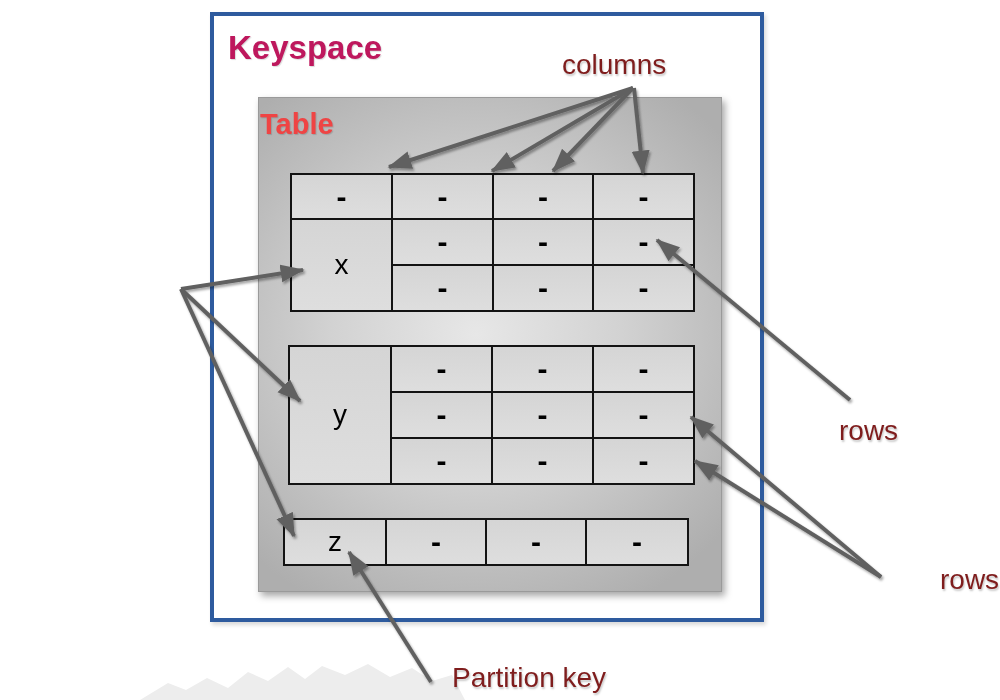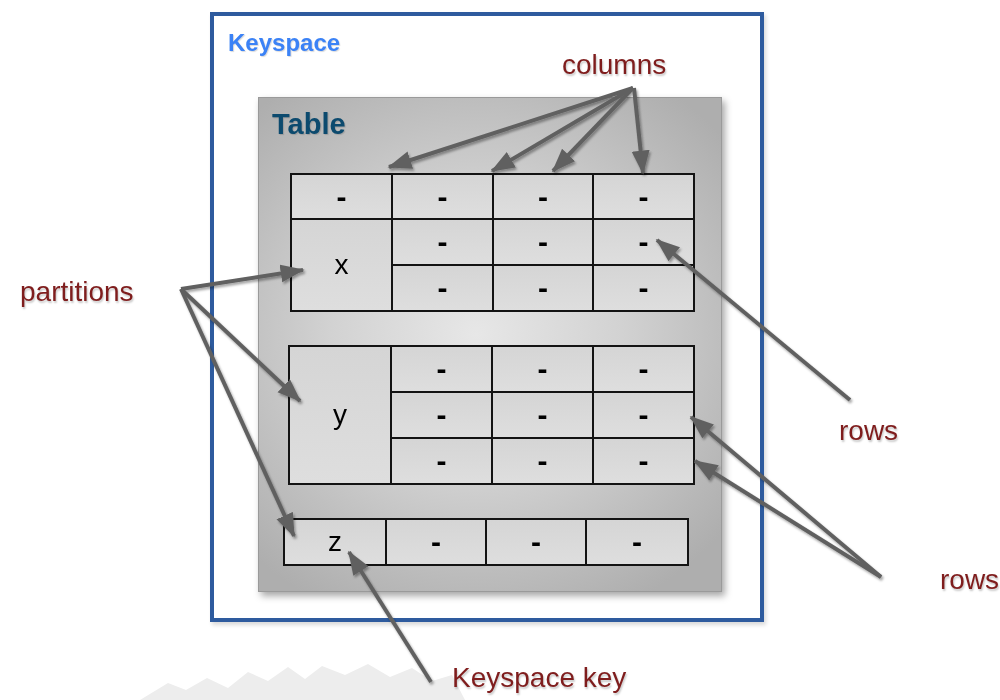--- a/index.html
+++ b/index.html
@@ -11,32 +11,32 @@
   .canvas { position: absolute; inset: 0; width: 1000px; height: 700px; }
 
   .keyspace-box {
     position: absolute; left: 210px; top: 12px; width: 554px; height: 610px;
     border: 4px solid #2e5b9e; box-sizing: border-box;
     box-shadow: 2px 3px 4px rgba(0,0,0,0.15);
     background: transparent;
   }
   .keyspace-label {
     position: absolute; left: 228px; top: 29px;
-    font-size: 24px; font-weight: bold; color: #3b82f6;
+    font-size: 33px; font-weight: bold; color: #be185d;
     text-shadow: 1px 1px 1px rgba(0,0,0,0.15);
   }
   .table-box {
     position: absolute; left: 258px; top: 97px; width: 464px; height: 495px;
     box-sizing: border-box; border: 1px solid #9a9a9a;
     background: radial-gradient(ellipse 70% 62% at 47% 48%, #e7e7e7 0%, #d2d2d2 45%, #aeaeae 100%);
     box-shadow: 3px 4px 7px rgba(0,0,0,0.35);
   }
   .table-label {
-    position: absolute; left: 272px; top: 108px;
-    font-size: 29px; font-weight: bold; color: #0c4a6e;
+    position: absolute; left: 260px; top: 108px;
+    font-size: 29px; font-weight: bold; color: #ef4444;
     text-shadow: 1px 1px 1px rgba(0,0,0,0.15);
   }
 
   table.grid {
     position: absolute; border-collapse: collapse; table-layout: fixed;
   }
   table.grid td {
     border: 2px solid #131313; padding: 0;
     background: linear-gradient(180deg, #d5d5d5 0%, #dedede 100%);
     text-align: center; vertical-align: middle;
@@ -134,24 +134,23 @@
       <tr>
         <td class="key" style="height:44px">z</td>
         <td class="dash">-</td>
         <td class="dash">-</td>
         <td class="dash">-</td>
       </tr>
     </tbody>
   </table>
 
   <div class="lbl" style="left:562px; top:49px">columns</div>
-  <div class="lbl" style="left:20px;  top:276px">partitions</div>
   <div class="lbl" style="left:839px; top:415px">rows</div>
   <div class="lbl" style="left:940px; top:564px">rows</div>
-  <div class="lbl" style="left:452px; top:662px">Keyspace key</div>
+  <div class="lbl" style="left:452px; top:662px">Partition key</div>
 
   <svg class="overlay" width="1000" height="700" viewBox="0 0 1000 700">
     <defs>
       <marker id="ah" markerWidth="8" markerHeight="6" refX="5.6" refY="2.25" orient="auto" markerUnits="strokeWidth">
         <path d="M0,0 L6,2.25 L0,4.5 z" fill="#616161" stroke="none"></path>
       </marker>
       <filter id="arrowShadow" x="-20%" y="-20%" width="140%" height="140%">
         <feDropShadow dx="1.5" dy="2.2" stdDeviation="1.2" flood-color="#000000" flood-opacity="0.35"></feDropShadow>
       </filter>
     </defs>

